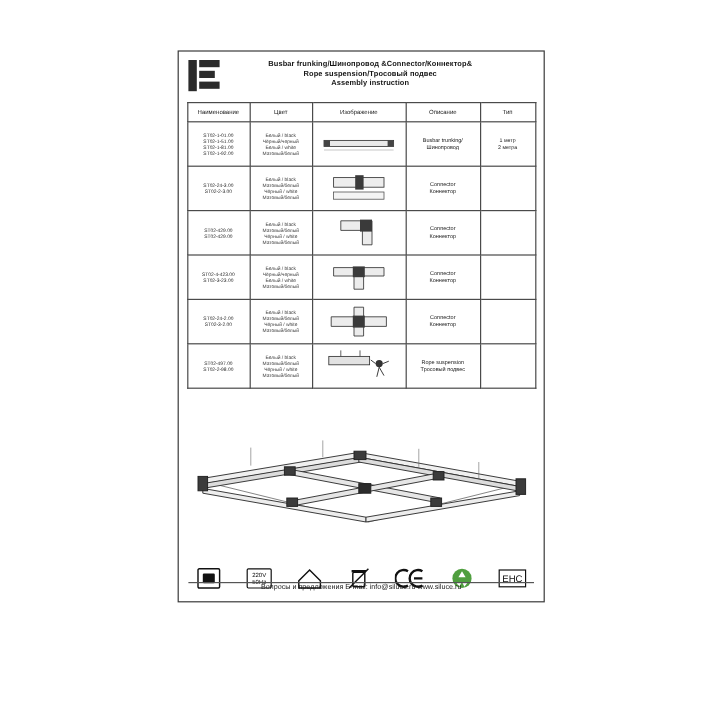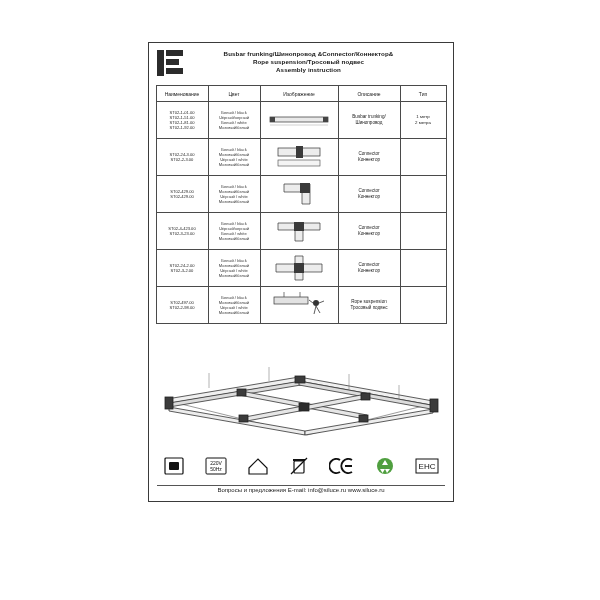--- a/index.html
+++ b/index.html
@@ -139,21 +139,21 @@
     left: 0;
     top: 300px;
     width: 304px;
     height: 110px;
   }
 
   
   .icons {
     position: absolute;
     left: 0;
-    top: 408px;
+    top: 424px;
     width: 304px;
     height: 30px;
     display: flex;
     align-items: center;
     justify-content: center;
     gap: 20px;
   }
   .icon-wrap {
     display: flex;
     align-items: center;

